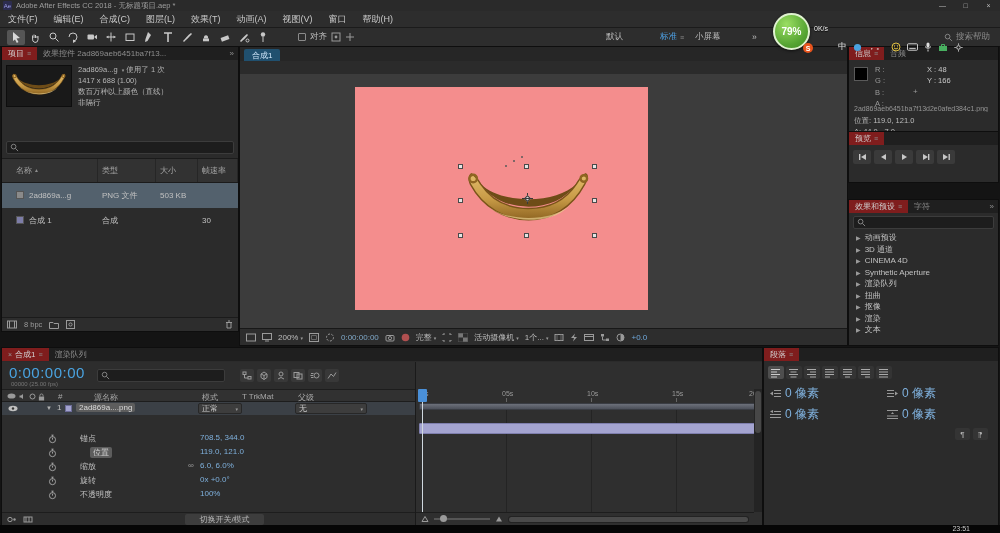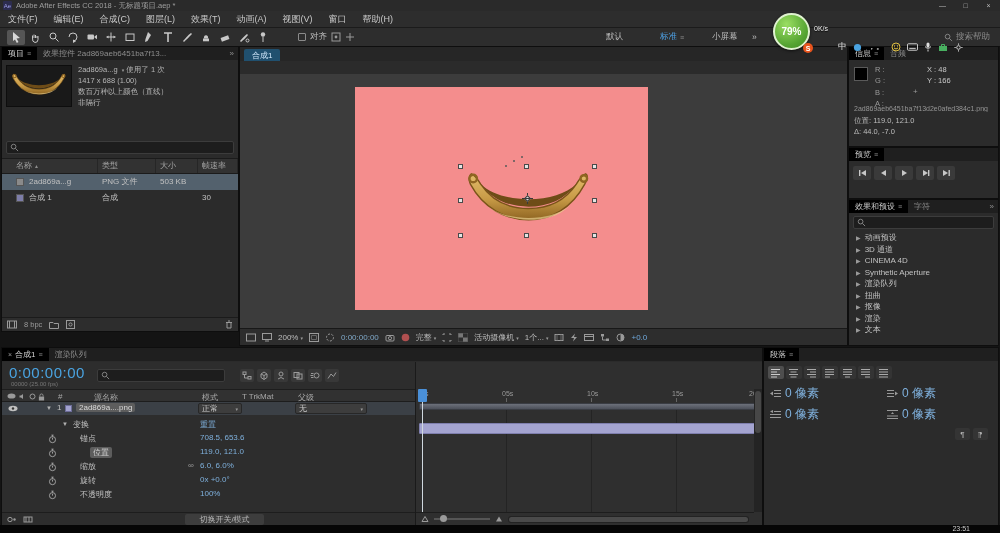--- a/index.html
+++ b/index.html
@@ -27,35 +27,35 @@
   
   .ball{position:absolute;left:773px;top:13px;width:37px;height:37px;border-radius:50%;background:radial-gradient(circle at 35% 28%,#9ade62,#55a432 65%,#3f8a22);border:2px solid #dff2cf;box-shadow:0 1px 3px rgba(0,0,0,.6);z-index:60;display:flex;align-items:center;justify-content:center;color:#fff;font-size:10px;font-weight:bold}
   .netspeed{position:absolute;left:814px;top:25px;z-index:60;font-size:7px;color:#f0f0f0;text-shadow:0 1px 1px #000}
   .sogou{position:absolute;left:803px;top:43px;z-index:61;width:10px;height:10px;border-radius:50%;background:#e8541d;color:#fff;font-size:7px;display:flex;align-items:center;justify-content:center;font-weight:bold}
   .ime{position:absolute;left:838px;top:41px;z-index:60;display:flex;align-items:center;gap:6px;color:#e6e6e6;font-size:8.5px}
 
   
   .frame{position:absolute;background:#2b2b2b;box-shadow:0 0 0 1px #0e0e0e}
   .tabs{height:13px;background:#1f1f1f;display:flex;align-items:stretch;font-size:8px;position:relative}
   .tab{display:flex;align-items:center;gap:3px;padding:0 6px;color:#8d8d8d;white-space:nowrap}
-  .tab.on{background:#000000;color:#d2d2d2}
+  .tab.on{background:#7f1d1d;color:#d2d2d2}
   .x{font-size:7px;color:#9a9a9a}
   .menu-ic{font-size:7px;color:#8d8d8d}
   .ovf{margin-left:auto;align-self:center;padding-right:4px;color:#8d8d8d}
   .caret{font-size:5px;color:#9a9a9a;margin-left:2px}
   .sbox{display:flex;align-items:center;gap:3px;background:#1d1d1d;border:1px solid #3c3c3c;border-radius:2px;height:13px;padding:0 3px}
   .sbox input{flex:1;min-width:0;background:transparent;border:none;outline:none;color:#ccc;font-size:8px;font-family:inherit}
 
   
   .f-project{left:2px;top:47px;width:236px;height:284px}
   .proj-head{display:flex;gap:6px;padding:5px 4px 2px 4px}
   .thumb{width:66px;height:42px;background:#191919;border:1px solid #0d0d0d;display:flex;align-items:center;justify-content:center}
   .proj-meta{font-size:7.5px;color:#b5b5b5;line-height:1.45;overflow:hidden}
   .proj-search{margin:30px 4px 4px 4px}
-  .prow{display:flex;height:16px;align-items:center;font-size:8px}
+  .prow{display:flex;height:25px;align-items:center;font-size:8px}
   .phead{background:#323232;border-top:1px solid #1b1b1b;border-bottom:1px solid #1b1b1b;color:#a5a5a5}
   .phead>div{border-right:1px solid #262626;height:100%;display:flex;align-items:center}
   .pc-name{width:96px;padding-left:14px;gap:2px}
   .pc-type{width:58px;padding-left:4px}
   .pc-size{width:42px;padding-left:4px}
   .pc-fps{flex:1;padding-left:4px}
   .prow .cell{display:flex;align-items:center;height:100%}
   .prow.sel{background:#53616d}
   .fico{width:8px;height:8px;background:#8a8a8a;border:1px solid #555;margin-right:3px}
   .fico.comp{background:#7d7da8}
@@ -81,21 +81,21 @@
 
   
   .f-info{left:849px;top:47px;width:149px;height:99px;font-size:7.5px}
   .swatch{position:absolute;left:5px;top:20px;width:14px;height:14px;background:#000;border:1px solid #5a5a5a}
   .rgba{position:absolute;left:26px;top:17px;line-height:1.5;color:#9a9a9a}
   .xy{position:absolute;left:78px;top:17px;line-height:1.5;color:#c8c8c8}
   .plus-ic{position:absolute;left:64px;top:40px;color:#9a9a9a;font-size:8px}
   .ifile{position:absolute;left:5px;top:58px;right:4px;color:#969696;font-size:7px;white-space:nowrap;overflow:hidden;text-overflow:ellipsis}
   .ipos{position:absolute;left:5px;top:69px;color:#bdbdbd}
   .idel{position:absolute;left:5px;top:80px;color:#bdbdbd}
-  .f-preview{left:849px;top:148px;width:149px;height:50px}
+  .f-preview{left:849px;top:132px;width:149px;height:50px}
   .pv-controls{display:flex;gap:3px;padding:5px 4px}
   .pv-btn{width:18px;height:14px;background:#3a3a3a;border-radius:2px;display:flex;align-items:center;justify-content:center}
   .f-effects{left:849px;top:200px;width:149px;height:145px}
   .fx-search{margin:3px 4px}
   .fx-row{display:flex;align-items:center;height:11.5px;padding-left:7px;gap:4px;font-size:8px;color:#c2c2c2}
   .tri{font-size:6px;color:#9a9a9a}
 
   
   .f-paragraph{left:764px;top:348px;width:234px;height:177px}
   .para-align{display:flex;gap:2px;padding:5px 4px 3px 4px}
@@ -286,21 +286,21 @@
           </svg>
         </span>
     </span>
     <span class="ws" style="left:606px">
         <span>默认</span>
       </span>
     <span class="ws hl" style="left:660px">
         <span>标准</span>
         <span class="menu-ic">≡</span>
       </span>
-    <span class="ws" style="left:712px">
+    <span class="ws" style="left:695px">
         <span>小屏幕</span>
       </span>
     <span class="ws" style="left:752px">»</span>
     <span class="help">
       <span class="ic">
           <svg width="9" height="9" viewBox="0 0 10 10">
             <circle cx="4" cy="4" r="2.6" fill="none" stroke="#8b8b8b"></circle>
             <path d="M6 6 L9 9" stroke="#8b8b8b"></path>
           </svg>
         </span>
@@ -894,35 +894,30 @@
           <span class="dropbox" style="left:196px;width:44px">
               <span>正常</span>
               <span class="caret">▾</span>
             </span>
           <span class="dropbox" style="left:293px;width:72px">
               <span>无</span>
               <span class="caret">▾</span>
             </span>
         </div>
 
-        <div class="tl-row" style="top:56px">
-          <span class="twirl" style="left:60px;top:3px">▼</span>
-          <span style="left:71px">变换</span>
-          <span class="val" style="left:198px">重置</span>
-        </div>
 
         <div class="tl-row" style="top:70px">
           <span class="ic" style="left:46px;top:2px">
               <svg width="9" height="10" viewBox="0 0 10 11">
                 <circle cx="5" cy="6.2" r="3.4" fill="none" stroke="#a8a8a8"></circle>
                 <path d="M5 6.2 V4 M3.8 1.2 H6.2 M5 1.2 V2.8" stroke="#a8a8a8"></path>
               </svg>
             </span>
           <span style="left:78px">锚点</span>
-          <span class="val" style="left:198px">708.5, 653.6</span>
+          <span class="val" style="left:198px">708.5, 344.0</span>
         </div>
         <div class="tl-row" style="top:84px">
           <span class="ic" style="left:46px;top:2px">
               <svg width="9" height="10" viewBox="0 0 10 11">
                 <circle cx="5" cy="6.2" r="3.4" fill="none" stroke="#a8a8a8"></circle>
                 <path d="M5 6.2 V4 M3.8 1.2 H6.2 M5 1.2 V2.8" stroke="#a8a8a8"></path>
               </svg>
             </span>
           <span class="pill" style="left:88px">位置</span>
           <span class="val" style="left:198px">119.0, 121.0</span>

